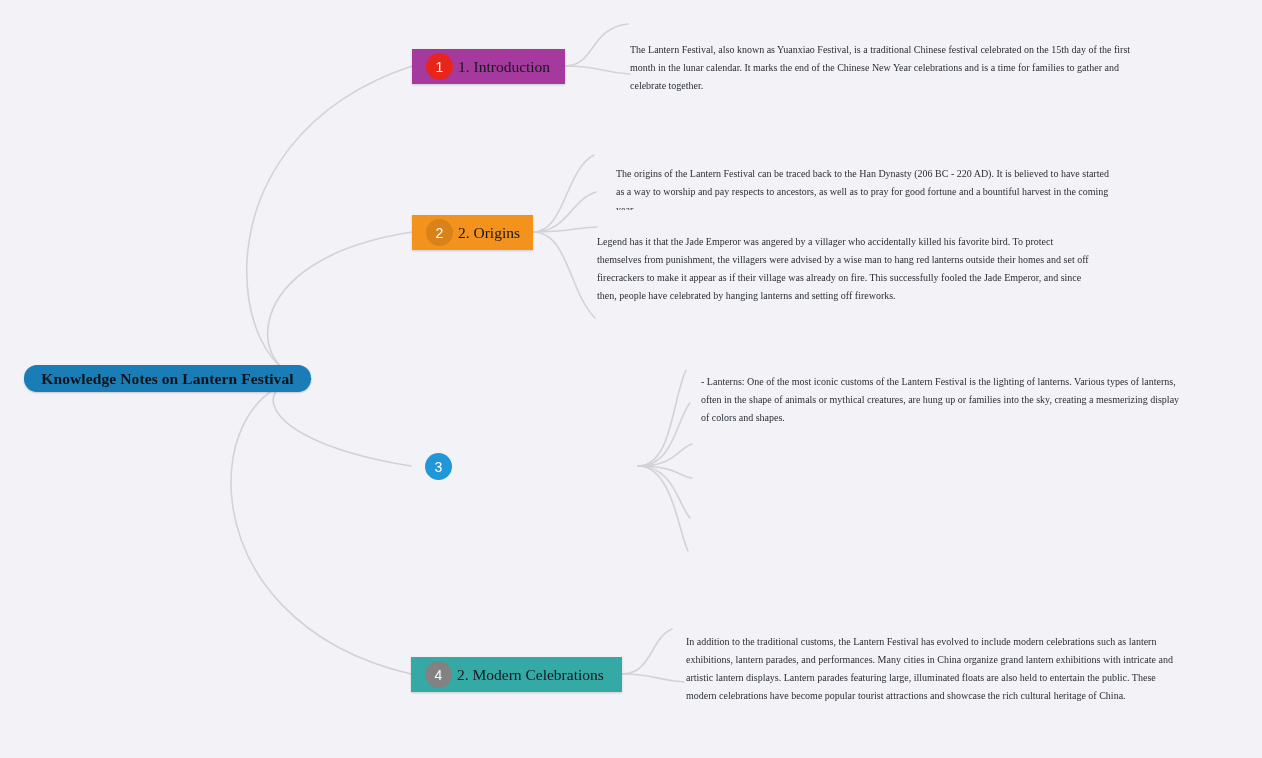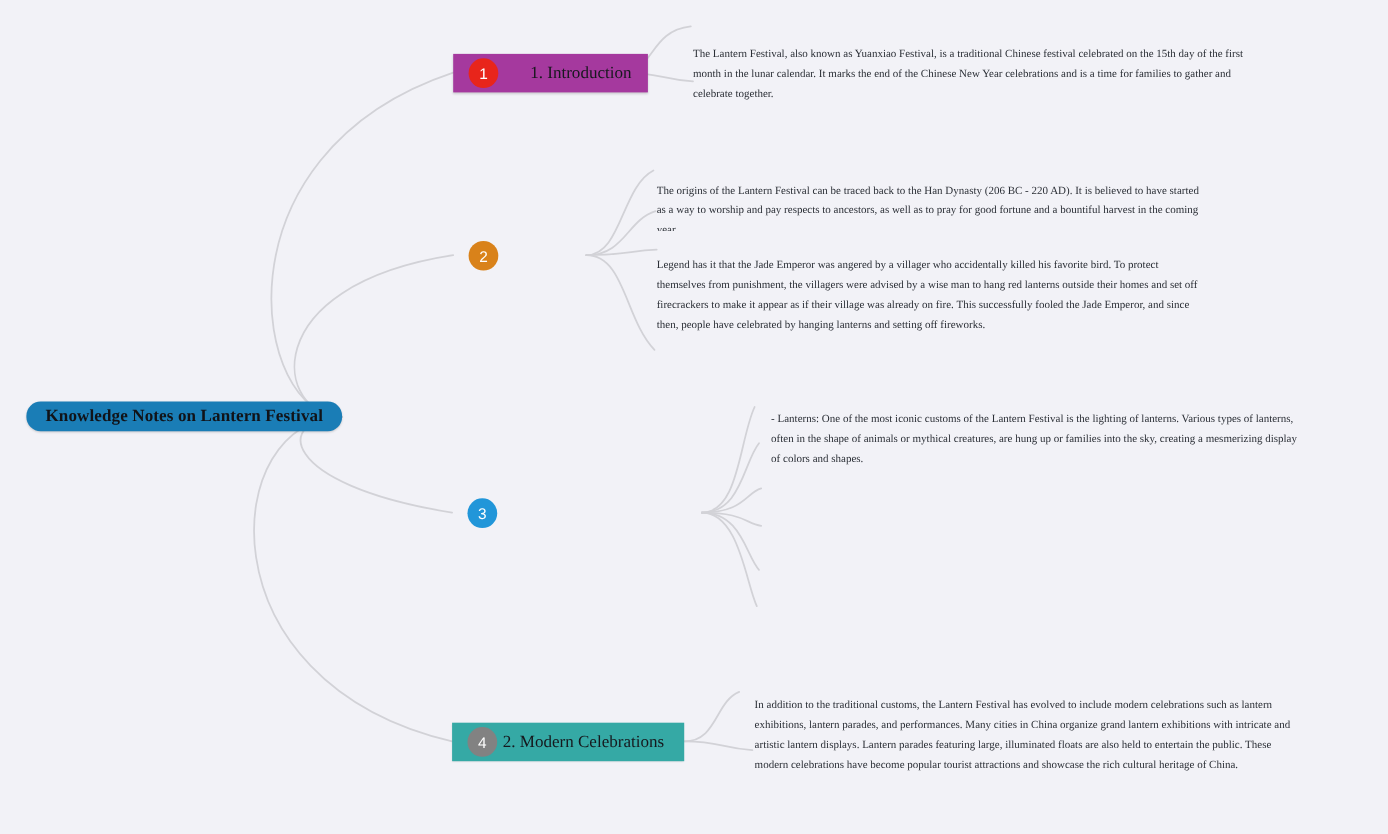--- a/index.html
+++ b/index.html
@@ -77,41 +77,41 @@
     top: 14px;
   }
   .branch-label {
     font-size: 15.5px;
     color: #16181d;
     white-space: nowrap;
     padding-left: 46px;
   }
 
   
-  #branch-1 { left: 412px; top: 49px;  width: 153px; background: #a5399e; padding-left: 24px; }
+  #branch-1 { left: 412px; top: 49px;  width: 153px; background: #a5399e; }
   #branch-2 { left: 412px; top: 215px; width: 121px; background: #f3921d; }
   #branch-3 { left: 411px; top: 449px; width: 227px; background: #35a9a5; }
   #branch-4 { left: 411px; top: 657px; width: 211px; background: #35a9a5; }
 
   #badge-1 { background: #e8251b; }
   #badge-2 { background: #d9821a; }
   #badge-3 { background: #2196d9; }
   #badge-4 { background: #828282; }
 
   
   .leaf-text {
     position: absolute;
     font-size: 10px;
     line-height: 18px;
     color: #2b2f36;
     overflow: hidden;
     text-align: left;
   }
   #leaf-1 { left: 630px; top: 41px;  width: 502px; height: 64px; }
-  #leaf-2 { left: 597px; top: 165px; width: 500px; height: 45px; }
+  #leaf-2 { left: 616px; top: 165px; width: 500px; height: 45px; }
   #leaf-3 { left: 597px; top: 233px; width: 500px; height: 81px; }
   #leaf-4 { left: 701px; top: 373px; width: 488px; height: 64px; }
   #leaf-5 { left: 686px; top: 633px; width: 500px; height: 99px; }
 </style>
 </head>
 <body>
 
 <div id="canvas">
 
   <svg id="edges" viewBox="0 0 1262 758">
@@ -147,20 +147,23 @@
 
   <div class="root-node">
     <span class="root-label">Knowledge Notes on Lantern Festival</span>
   </div>
 
   <div class="branch-node" id="branch-1">
     <span class="branch-label">1. Introduction</span>
   </div>
   <div class="branch-badge" id="badge-1" style="left:426px; top:53px;">1</div>
 
+  <div class="branch-node" id="branch-2">
+    <span class="branch-label">2. Origins</span>
+  </div>
   <div class="branch-badge" id="badge-2" style="left:426px; top:219px;">2</div>
 
   <div class="branch-badge" id="badge-3" style="left:425px; top:453px;">3</div>
 
   <div class="branch-node" id="branch-4">
     <span class="branch-label">2. Modern Celebrations</span>
   </div>
   <div class="branch-badge" id="badge-4" style="left:425px; top:661px;">4</div>
 
   <div class="leaf-text" id="leaf-1">The Lantern Festival, also known as Yuanxiao Festival, is a traditional Chinese festival celebrated on the 15th day of the first month in the lunar calendar. It marks the end of the Chinese New Year celebrations and is a time for families to gather and celebrate together.</div>

